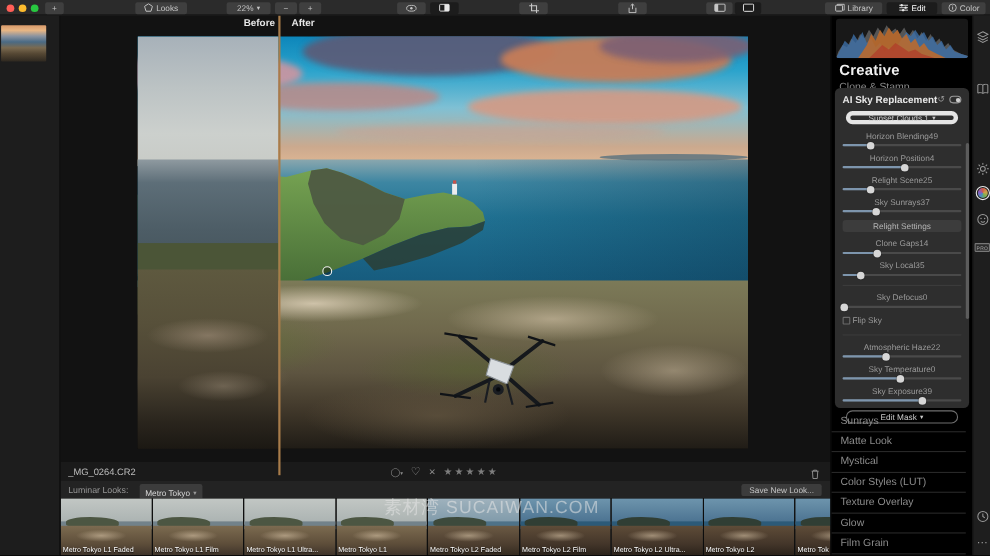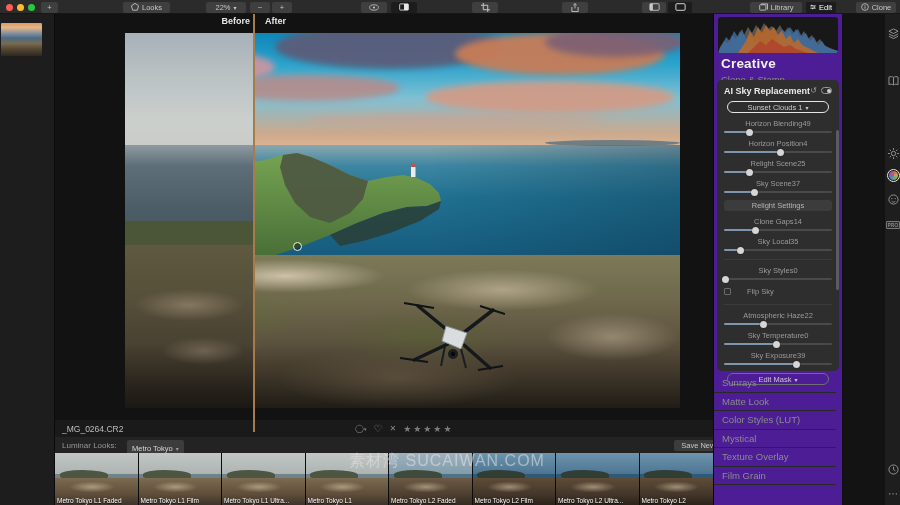--- a/index.html
+++ b/index.html
@@ -35,39 +35,39 @@
   .patch{position:absolute;border-radius:50%;}
   
   .before{left:0;top:0;width:128px;height:375px;overflow:hidden;}
   .b-sky{left:0;top:0;width:128px;height:118px;background:linear-gradient(180deg,#a7b1b9 0%,#bcc3c4 40%,#ccd0cd 75%,#c8cbc6 100%);}
   .b-sea{left:0;top:112px;width:128px;height:106px;background:linear-gradient(180deg,#8f9aa0 0%,#5d6e78 20%,#4d5d66 60%,#435259 100%);}
   .b-green{left:0;top:188px;width:128px;height:28px;background:#4b5537;}
   .b-rocks{left:0;top:212px;width:128px;height:163px;background:linear-gradient(180deg,#5e593f 0%,#57503a 30%,#4a4232 60%,#2a251d 85%,#1b1813 100%);}
   .cursor{position:absolute;left:168px;top:209px;width:9px;height:9px;border:1.5px solid #f0f0f0;border-radius:50%;background:rgba(0,0,0,.35);z-index:26;}
 
   
-  .rpanel{position:absolute;left:713px;top:14px;width:129px;height:491px;background:#4c1d95;border-left:1px solid #0a0a0a;z-index:30;}
+  .rpanel{position:absolute;left:755px;top:14px;width:129px;height:491px;background:#000000;border-left:1px solid #0a0a0a;z-index:30;}
   .histo{position:absolute;left:4px;top:3px;width:120px;height:36px;background:#181818;border-radius:3px;overflow:hidden;}
   .creative{position:absolute;left:7px;top:42px;font-size:13.5px;font-weight:bold;color:#f0f0f0;letter-spacing:.2px;}
   .clonestamp{position:absolute;left:7px;top:60px;font-size:9.5px;color:#8b8b8b;}
   .aicard{position:absolute;left:3px;top:66px;width:122px;height:291px;background:#2e2e2e;border-radius:5px;padding:5px 7px 0 7px;}
   .aihead{display:flex;align-items:center;justify-content:space-between;height:11px;}
   .aititle{font-size:9px;font-weight:bold;color:#e8e8e8;}
   .aitools{display:flex;align-items:center;gap:4px;color:#9a9a9a;font-size:8px;}
   .toggle{width:11px;height:7px;border:1px solid #9a9a9a;border-radius:4px;position:relative;}
   .toggle::after{content:"";position:absolute;right:0.5px;top:0.5px;width:4px;height:4px;border-radius:50%;background:#cfcfcf;}
-  .preset{margin:5px auto 0 auto;width:102px;height:12px;border:1px solid #e5e5e5;border-radius:6px;color:#c9c9c9;font-size:7.5px;display:flex;align-items:center;justify-content:center;gap:3px;}
+  .preset{margin:5px auto 0 auto;width:102px;height:12px;border:4px solid #e5e5e5;border-radius:6px;color:#c9c9c9;font-size:7.5px;display:flex;align-items:center;justify-content:center;gap:3px;}
   .slider{margin-top:6px;}
   .sl-row{display:flex;justify-content:center;font-size:7.5px;color:#9a9a9a;height:9px;}
   .sl-track{position:relative;height:2px;background:#4a4a4a;border-radius:1px;margin-top:3px;}
   .sl-fill{position:absolute;left:0;top:0;height:2px;background:#7d95ad;border-radius:1px;}
   .sl-thumb{position:absolute;top:-2.5px;width:7px;height:7px;margin-left:-3.5px;border-radius:50%;background:#d6d6d6;box-shadow:0 0 1px #000;}
   .advbtn{margin-top:7px;height:11px;background:#3c3c3c;border-radius:3px;color:#b5b5b5;font-size:7.5px;display:flex;align-items:center;justify-content:center;}
   .cardsep{height:1px;background:#3b3b3b;margin-top:8px;}
-  .fliprow{display:flex;align-items:center;gap:16px;margin-top:7px;height:9px;}
+  .fliprow{display:flex;align-items:center;gap:2px;margin-top:7px;height:9px;}
   .checkbox{width:7px;height:7px;border:1px solid #6a6a6a;border-radius:1px;background:transparent;}
   .fliplabel{font-size:7.5px;color:#9a9a9a;}
   .maskbtn{margin:8px auto 0 auto;width:102px;height:12px;border:1px solid #6f6f6f;border-radius:6px;color:#c9c9c9;font-size:7.5px;display:flex;align-items:center;justify-content:center;gap:3px;}
   .filters{position:absolute;left:0;top:360px;width:122px;}
   .filter-item{height:18.5px;line-height:18.5px;padding-left:8px;font-size:9.5px;color:#8b8b8b;border-bottom:1px solid #282828;}
   .filter-item.bright{color:#e8e8e8;}
   .pscroll{position:absolute;left:122px;top:116px;width:3px;height:160px;background:#5c5c5c;border-radius:1.5px;}
 
   
   .iconrail{position:absolute;left:884px;top:14px;width:16px;height:491px;background:#1e1e1e;border-left:1px solid #121212;z-index:35;}
@@ -180,35 +180,35 @@
         </svg>
     </div>
 
     <div class="tbtn" style="left:750px;width:52px">
       <svg width="9" height="8" viewBox="0 0 10 9">
           <rect x="0.7" y="2" width="7" height="6" rx="0.8" fill="none" stroke="#c6c6c6" stroke-width="1"></rect>
           <path d="M2.5 2V1h7v6h-1" fill="none" stroke="#c6c6c6" stroke-width="1"></path>
         </svg>
       <span>Library</span>
     </div>
-    <div class="tbtn dark" style="left:806px;width:30px">
+    <div class="tbtn dark" style="left:806px;width:46px">
       <svg width="9" height="8" viewBox="0 0 10 9">
           <path d="M0.5 2h9M0.5 4.5h9M0.5 7h9" stroke="#e8e8e8" stroke-width="0.9"></path>
           <circle cx="3" cy="2" r="1.2" fill="#e8e8e8"></circle>
           <circle cx="7" cy="4.5" r="1.2" fill="#e8e8e8"></circle>
           <circle cx="4.5" cy="7" r="1.2" fill="#e8e8e8"></circle>
         </svg>
       <span>Edit</span>
     </div>
     <div class="tbtn" style="left:856px;width:40px">
       <svg width="8" height="8" viewBox="0 0 10 10">
           <circle cx="5" cy="5" r="4.2" fill="none" stroke="#c6c6c6" stroke-width="1"></circle>
           <path d="M5 4.2v3M5 2.6v1" stroke="#c6c6c6" stroke-width="1"></path>
         </svg>
-      <span>Clone</span>
+      <span>Color</span>
     </div>
   </div>
 
   <div class="leftrail">
     <div class="minithumb"></div>
   </div>
 
   <div class="canvas">
     <div class="ba-label" style="left:140px;width:55px;text-align:right">Before</div>
     <div class="ba-label" style="left:210px">After</div>
@@ -338,21 +338,21 @@
             <span>Relight Scene</span>
             <span>25</span>
           </div>
         <div class="sl-track">
             <div class="sl-fill" style="width: 24%;"></div>
             <div class="sl-thumb" style="left: 24%;"></div>
           </div>
       </div>
       <div class="slider">
         <div class="sl-row">
-            <span>Sky Scene</span>
+            <span>Sky Sunrays</span>
             <span>37</span>
           </div>
         <div class="sl-track">
             <div class="sl-fill" style="width: 28%;"></div>
             <div class="sl-thumb" style="left: 28%;"></div>
           </div>
       </div>
 
       <div class="advbtn">Relight Settings</div>
 
@@ -374,21 +374,21 @@
         <div class="sl-track">
             <div class="sl-fill" style="width: 15%;"></div>
             <div class="sl-thumb" style="left: 15%;"></div>
           </div>
       </div>
 
       <div class="cardsep"></div>
 
       <div class="slider">
         <div class="sl-row">
-            <span>Sky Styles</span>
+            <span>Sky Defocus</span>
             <span>0</span>
           </div>
         <div class="sl-track">
             <div class="sl-fill" style="width: 1%;"></div>
             <div class="sl-thumb" style="left: 1%;"></div>
           </div>
       </div>
 
       <div class="fliprow">
         <span class="checkbox"></span>
@@ -430,23 +430,24 @@
 
       <div class="maskbtn">
         <span>Edit Mask</span>
         <span style="font-size:6px">▾</span>
       </div>
     </div>
 
     <div class="filters">
       <div class="filter-item">Sunrays</div>
       <div class="filter-item">Matte Look</div>
+      <div class="filter-item">Mystical</div>
       <div class="filter-item">Color Styles (LUT)</div>
-      <div class="filter-item">Mystical</div>
       <div class="filter-item">Texture Overlay</div>
+      <div class="filter-item">Glow</div>
       <div class="filter-item">Film Grain</div>
     </div>
     <div class="pscroll"></div>
   </div>
 
   <div class="iconrail">
     <div class="rail-ic" style="top:12px">
       <svg width="11" height="11" viewBox="0 0 12 12">
           <path d="M6 1L11 3.5 6 6 1 3.5Z" fill="none" stroke="#9a9a9a" stroke-width="1"></path>
           <path d="M1 6.5L6 9l5-2.5M1 9l5 2.5L11 9" fill="none" stroke="#9a9a9a" stroke-width="1"></path>

